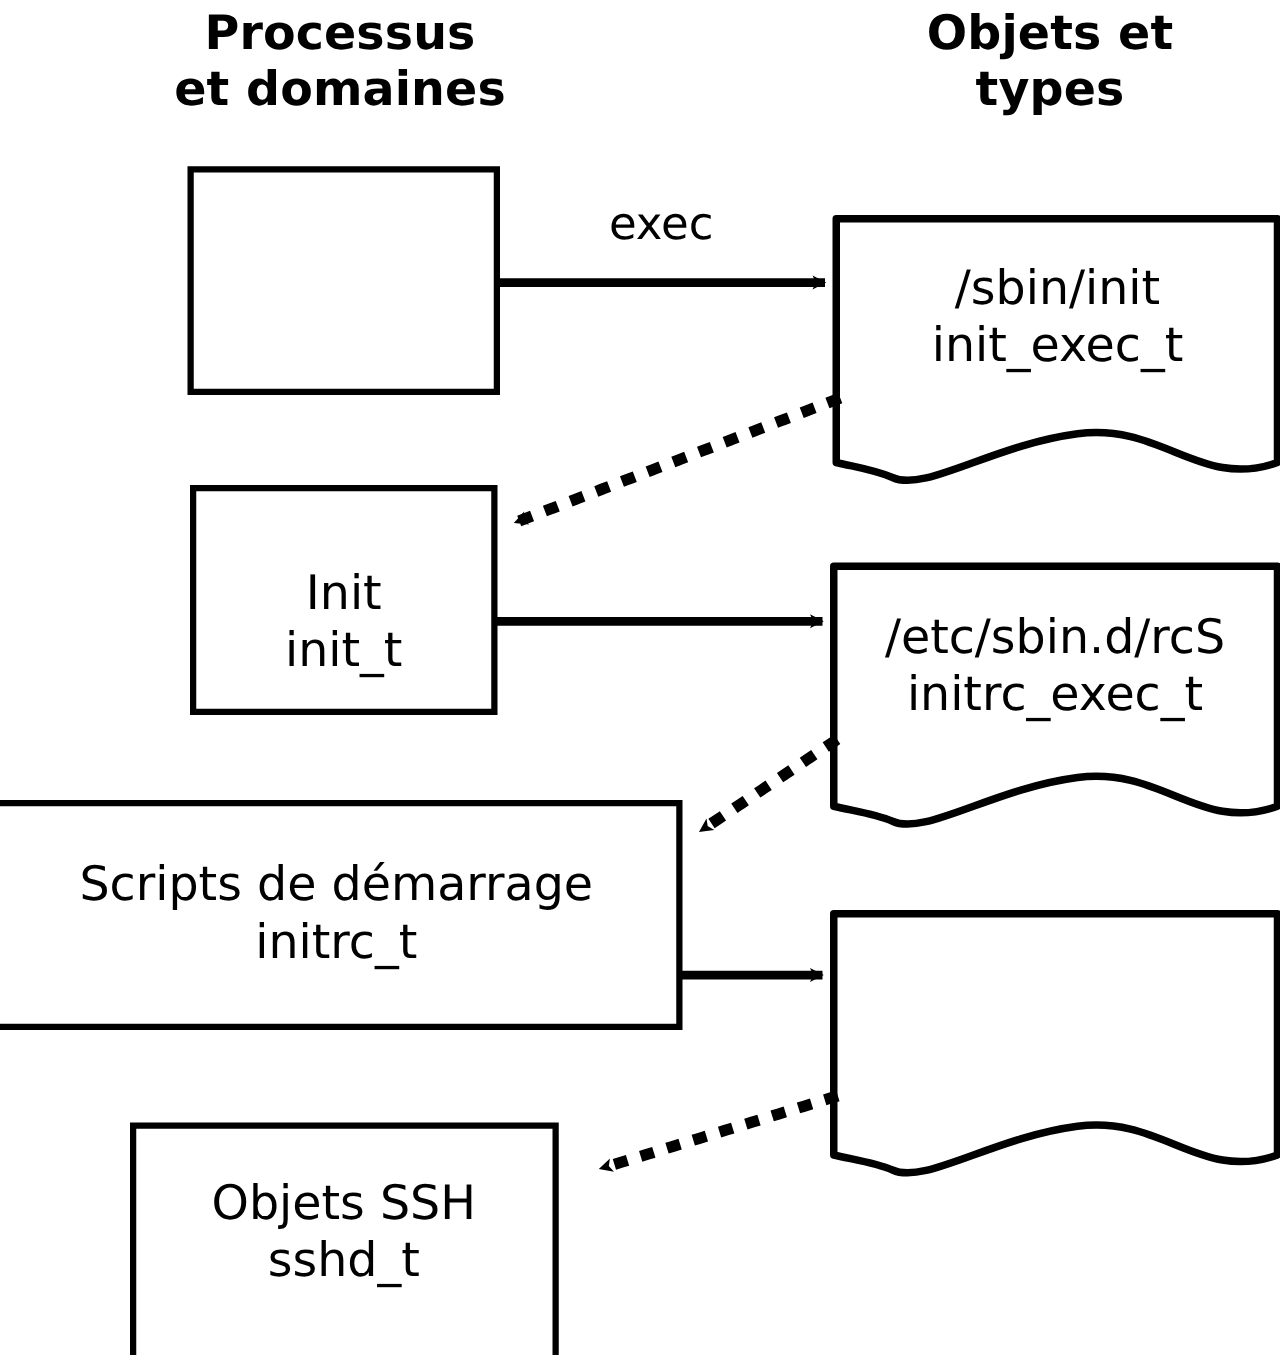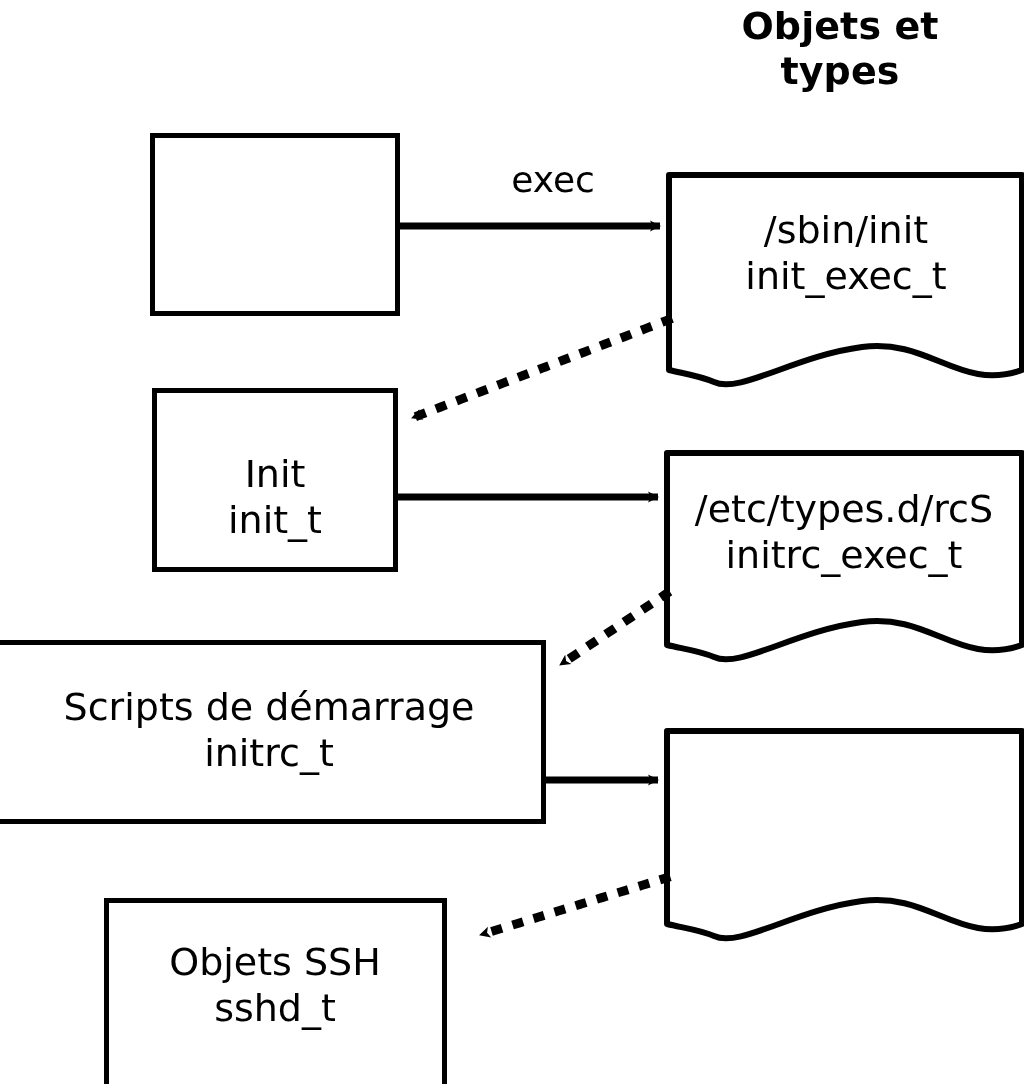--- a/index.html
+++ b/index.html
@@ -115,42 +115,44 @@
     
     <line x1="666" y1="594" x2="560" y2="665" stroke="#000000" stroke-width="9" stroke-dasharray="2 20" stroke-linecap="square" marker-end="url(#arrowDot)"></line>
 
      /usr/sbin/sshd --&gt;
     <line x1="545" y1="780" x2="658" y2="780" stroke="#000000" stroke-width="7" marker-end="url(#arrowSolid)"></line>
 
     
     <line x1="666" y1="878" x2="480" y2="935" stroke="#000000" stroke-width="9" stroke-dasharray="2 20" stroke-linecap="square" marker-end="url(#arrowDot)"></line>
   </svg>
 
+  <div class="col-header" id="header-left">Processus
+et domaines</div>
 
   <div class="col-header" id="header-right">Objets et
 types</div>
 
 
   <div class="node-label" style="left:154px; top:452px; width:242px;">Init
 init_t</div>
 
   <div class="node-label" style="left:-6px; top:685px; width:550px;">Scripts de démarrage
 initrc_t</div>
 
   <div class="node-label" style="left:106px; top:940px; width:338px;">Objets SSH
 sshd_t</div>
 
   <div class="node-label" style="left:672px; top:208px; width:348px;">/sbin/init
 init_exec_t</div>
 
-  <div class="node-label" style="left:668px; top:487px; width:352px;">/etc/types.d/rcS
+  <div class="node-label" style="left:668px; top:487px; width:352px;">/etc/sbin.d/rcS
 initrc_exec_t</div>
 
 
-  <div class="edge-label" style="left:428px; top:160px; width:250px;">exec</div>
+  <div class="edge-label" style="left:404px; top:160px; width:250px;">exec</div>
 
   <div class="hit" style="left:152px; top:135px; width:246px; height:179px;"></div>
   <div class="hit" style="left:154px; top:390px; width:242px; height:180px;"></div>
   <div class="hit" style="left:0px; top:642px; width:544px; height:180px;"></div>
   <div class="hit" style="left:106px; top:900px; width:339px; height:184px;"></div>
   <div class="hit" style="left:669px; top:175px; width:353px; height:210px;"></div>
   <div class="hit" style="left:667px; top:453px; width:355px; height:208px;"></div>
   <div class="hit" style="left:667px; top:731px; width:355px; height:209px;"></div>
 
 </div>

